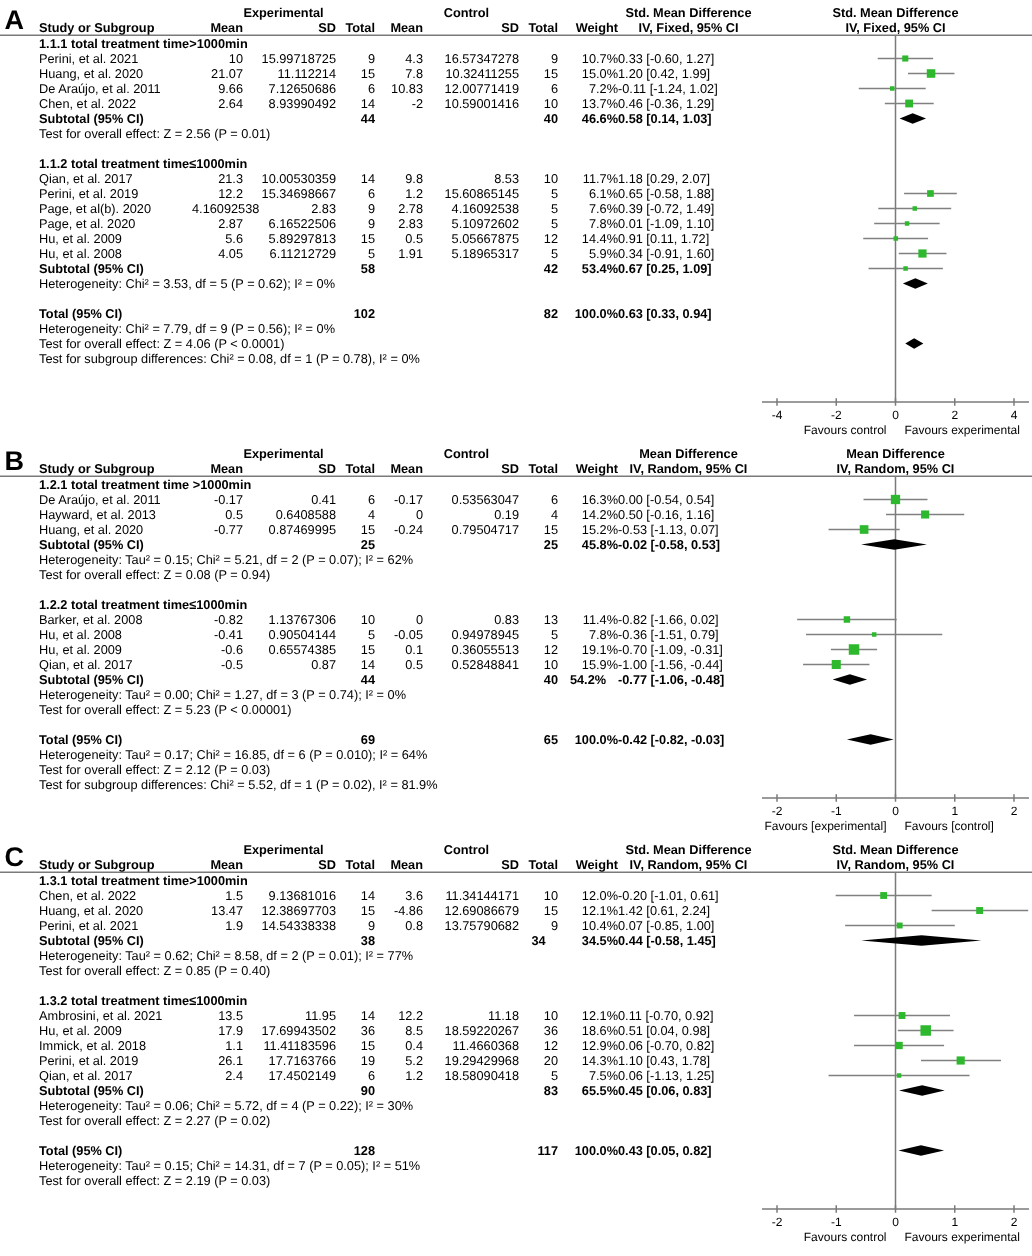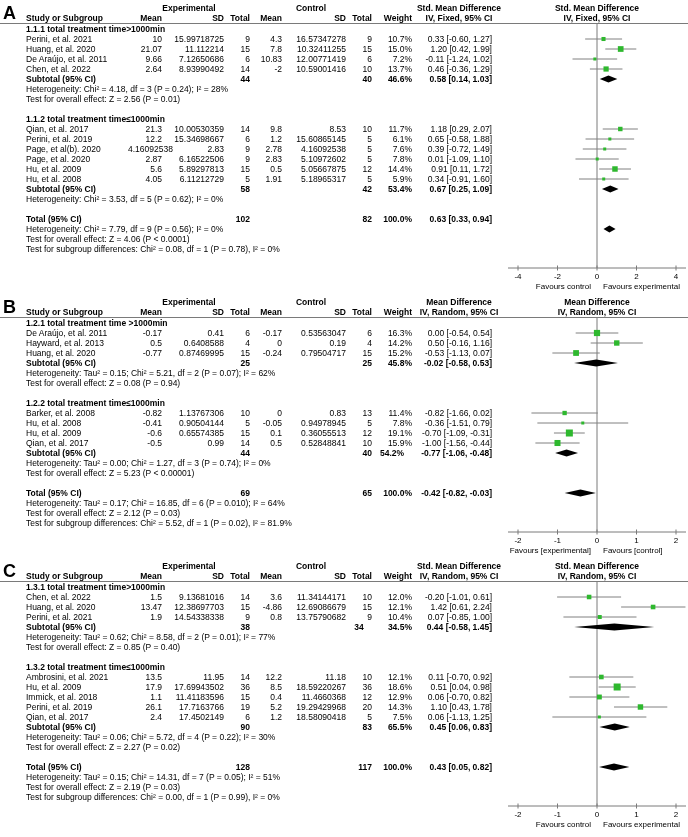--- a/index.html
+++ b/index.html
@@ -11,21 +11,21 @@
   .hdr2{border-bottom:1px solid #7a7a7a;}
   .c{box-sizing:border-box;overflow:visible;}
   .c-study{width:128px;padding-left:26px;text-align:left;}
   .c-m1{width:34px;text-align:right;}
   .c-s1{width:62px;text-align:right;}
   .c-t1{width:26px;text-align:right;}
   .c-m2{width:32px;text-align:right;}
   .c-s2{width:64px;text-align:right;}
   .c-t2{width:26px;text-align:right;}
   .c-w{width:40px;text-align:right;}
-  .c-ci{width:94px;text-align:right;padding-right:14px;}
+  .c-ci{width:94px;padding-right:14px;}
   .c-span{width:506px;padding-left:26px;text-align:left;}
   svg{position:absolute;top:0;overflow:visible;}
   svg text{font-family:"Liberation Sans",sans-serif;}
 </style>
 </head>
 <body>
 
 <div class="figure">
   <div class="panel" id="panel-a" style="height: 291px;">
     <div class="panel-letter">A</div>
@@ -97,23 +97,20 @@
       <div class="row">
         <div class="c c-study" style="font-weight: bold;">Subtotal (95% CI)</div>
         <div class="c c-m1"></div>
         <div class="c c-s1"></div>
         <div class="c c-t1" style="font-weight: bold;">44</div>
         <div class="c c-m2"></div>
         <div class="c c-s2"></div>
         <div class="c c-t2" style="font-weight: bold;">40</div>
         <div class="c c-w" style="font-weight: bold;">46.6%</div>
         <div class="c c-ci" style="font-weight: bold;">0.58 [0.14, 1.03]</div>
-      </div>
-      <div class="row">
-        <div class="c c-span">Heterogeneity: Chi² = 4.18, df = 3 (P = 0.24); I² = 28%</div>
       </div>
       <div class="row">
         <div class="c c-span">Test for overall effect: Z = 2.56 (P = 0.01)</div>
       </div>
       <div class="row"></div>
       <div class="row">
         <div class="c c-span" style="font-weight: bold;">1.1.2 total treatment time≤1000min</div>
       </div>
       <div class="row">
         <div class="c c-study">Qian, et al. 2017</div>
@@ -364,21 +361,21 @@
         <div class="c c-t1">15</div>
         <div class="c c-m2">0.1</div>
         <div class="c c-s2">0.36055513</div>
         <div class="c c-t2">12</div>
         <div class="c c-w">19.1%</div>
         <div class="c c-ci">-0.70 [-1.09, -0.31]</div>
       </div>
       <div class="row">
         <div class="c c-study">Qian, et al. 2017</div>
         <div class="c c-m1">-0.5</div>
-        <div class="c c-s1">0.99</div>
+        <div class="c c-s1">0.87</div>
         <div class="c c-t1">14</div>
         <div class="c c-m2">0.5</div>
         <div class="c c-s2">0.52848841</div>
         <div class="c c-t2">10</div>
         <div class="c c-w">15.9%</div>
         <div class="c c-ci">-1.00 [-1.56, -0.44]</div>
       </div>
       <div class="row">
         <div class="c c-study" style="font-weight: bold;">Subtotal (95% CI)</div>
         <div class="c c-m1"></div>
@@ -613,23 +610,20 @@
         <div class="c c-t2" style="font-weight: bold;">117</div>
         <div class="c c-w" style="font-weight: bold;">100.0%</div>
         <div class="c c-ci" style="font-weight: bold;">0.43 [0.05, 0.82]</div>
       </div>
       <div class="row">
         <div class="c c-span">Heterogeneity: Tau² = 0.15; Chi² = 14.31, df = 7 (P = 0.05); I² = 51%</div>
       </div>
       <div class="row">
         <div class="c c-span">Test for overall effect: Z = 2.19 (P = 0.03)</div>
       </div>
-      <div class="row">
-        <div class="c c-span">Test for subgroup differences: Chi² = 0.00, df = 1 (P = 0.99), I² = 0%</div>
-      </div>
       <svg width="182" height="271" style="left: 506px;">
         <text x="91" y="8" font-size="8.5" font-weight="bold" text-anchor="middle" fill="#000000">Std. Mean Difference</text>
         <text x="91" y="18" font-size="8.5" font-weight="bold" text-anchor="middle" fill="#000000">IV, Random, 95% CI</text>
         <line x1="91" y1="21" x2="91" y2="245" stroke="#7a7a7a" stroke-width="1"></line>
         <line x1="2" y1="245" x2="180" y2="245" stroke="#7a7a7a" stroke-width="1"></line>
         <line x1="12" y1="242.5" x2="12" y2="247.5" stroke="#7a7a7a" stroke-width="1"></line>
         <text x="12" y="256" font-size="8" text-anchor="middle" fill="#000000">-2</text>
         <line x1="51.5" y1="242.5" x2="51.5" y2="247.5" stroke="#7a7a7a" stroke-width="1"></line>
         <text x="51.5" y="256" font-size="8" text-anchor="middle" fill="#000000">-1</text>
         <line x1="91" y1="242.5" x2="91" y2="247.5" stroke="#7a7a7a" stroke-width="1"></line>

